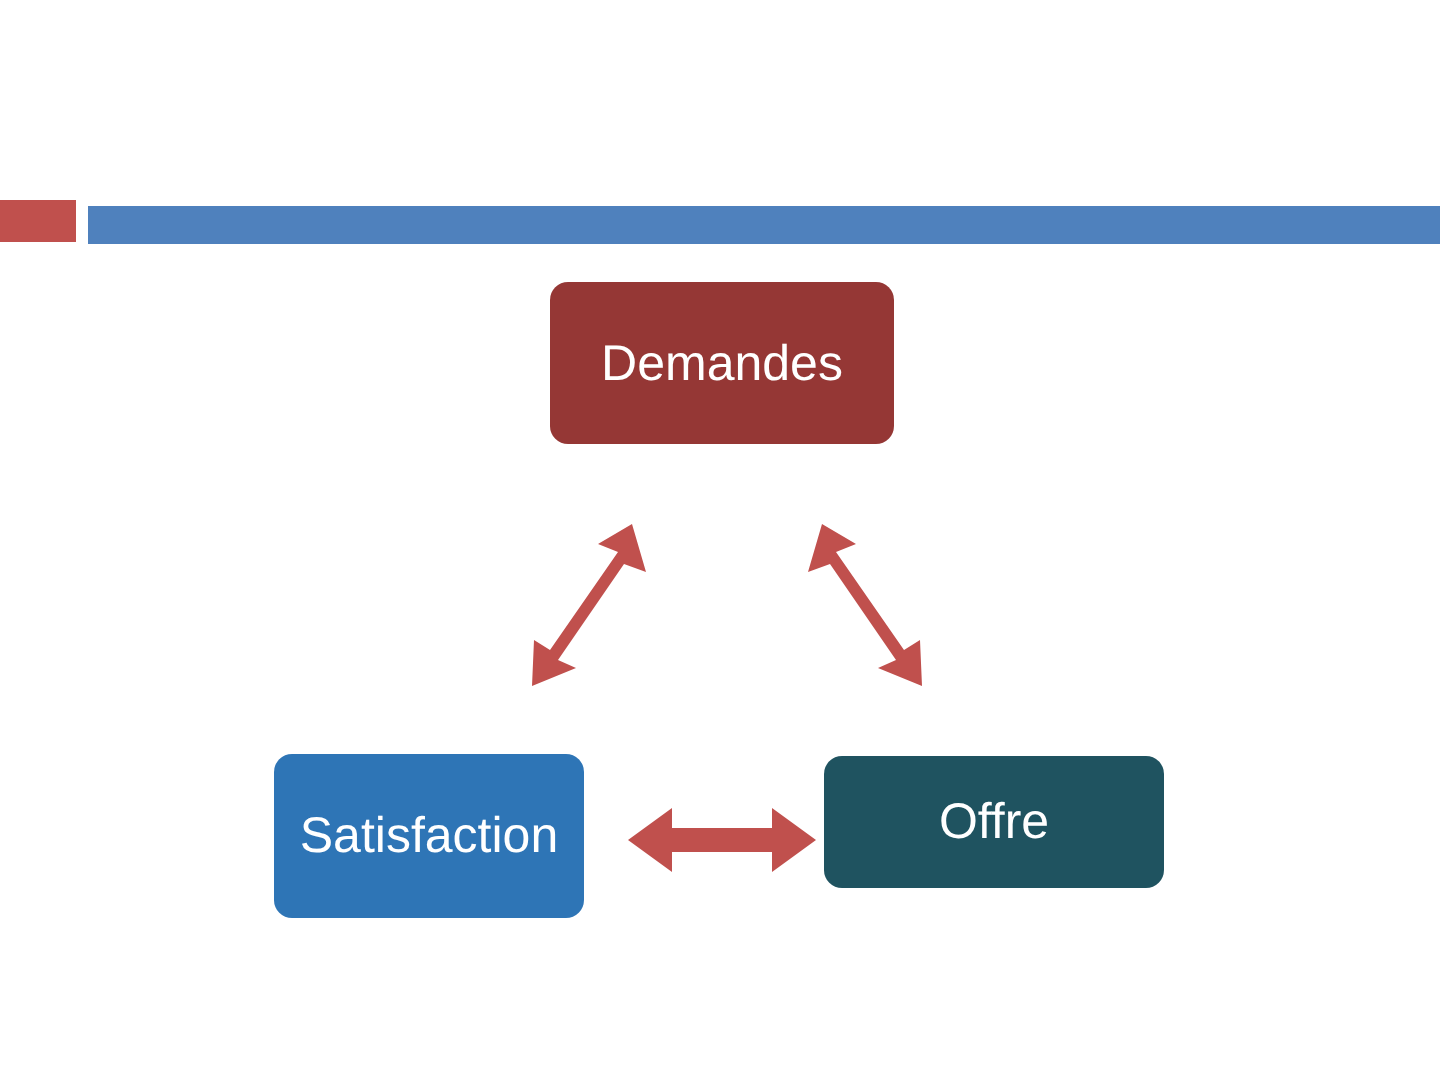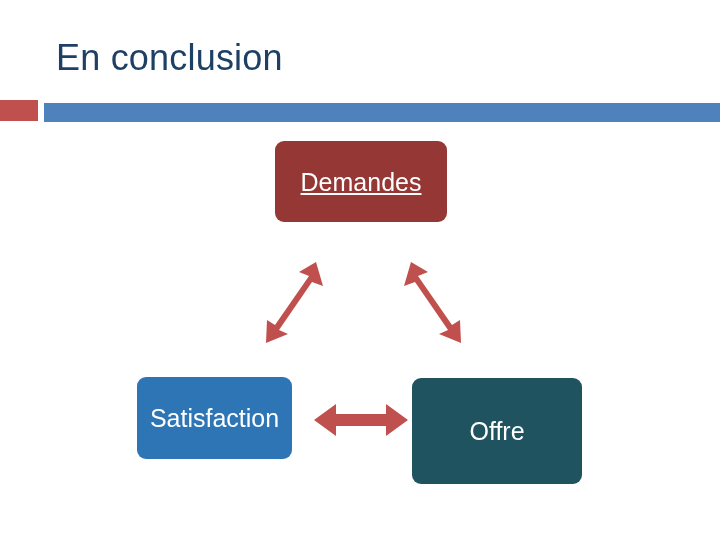--- a/index.html
+++ b/index.html
@@ -61,34 +61,33 @@
     border-radius: 9px;
     box-sizing: border-box;
     padding: 2px 6px;
   }
   .node-demandes {
     left: 275px;
     top: 141px;
     width: 172px;
     height: 81px;
     background: #953735;
-    text-decoration: underline;
   }
   .node-satisfaction {
     left: 137px;
     top: 377px;
     width: 155px;
     height: 82px;
     background: #2E75B6;
   }
   .node-offre {
     left: 412px;
     top: 378px;
     width: 170px;
-    height: 106px;
+    height: 66px;
     background: #1F5360;
     justify-content: center;
   }
   .node-label {
     display: block;
     width: 100%;
     word-break: break-all;
   }
 
   
@@ -98,21 +97,20 @@
   }
   .arrow-left-diag  { left: 255px; top: 252px; width: 80px;  height: 98px; }
   .arrow-right-diag { left: 392px; top: 252px; width: 80px;  height: 98px; }
   .arrow-horizontal { left: 312px; top: 398px; width: 98px;  height: 44px; }
 </style>
 </head>
 <body>
 
 <div class="slide">
 
-  <div class="slide-title">En conclusion</div>
 
   <div class="rule-red"></div>
   <div class="rule-blue"></div>
 
   <div class="node node-demandes">
     <span class="node-label">Demandes</span>
   </div>
 
   <div class="node node-satisfaction">
     <span class="node-label">Satisfaction</span>

